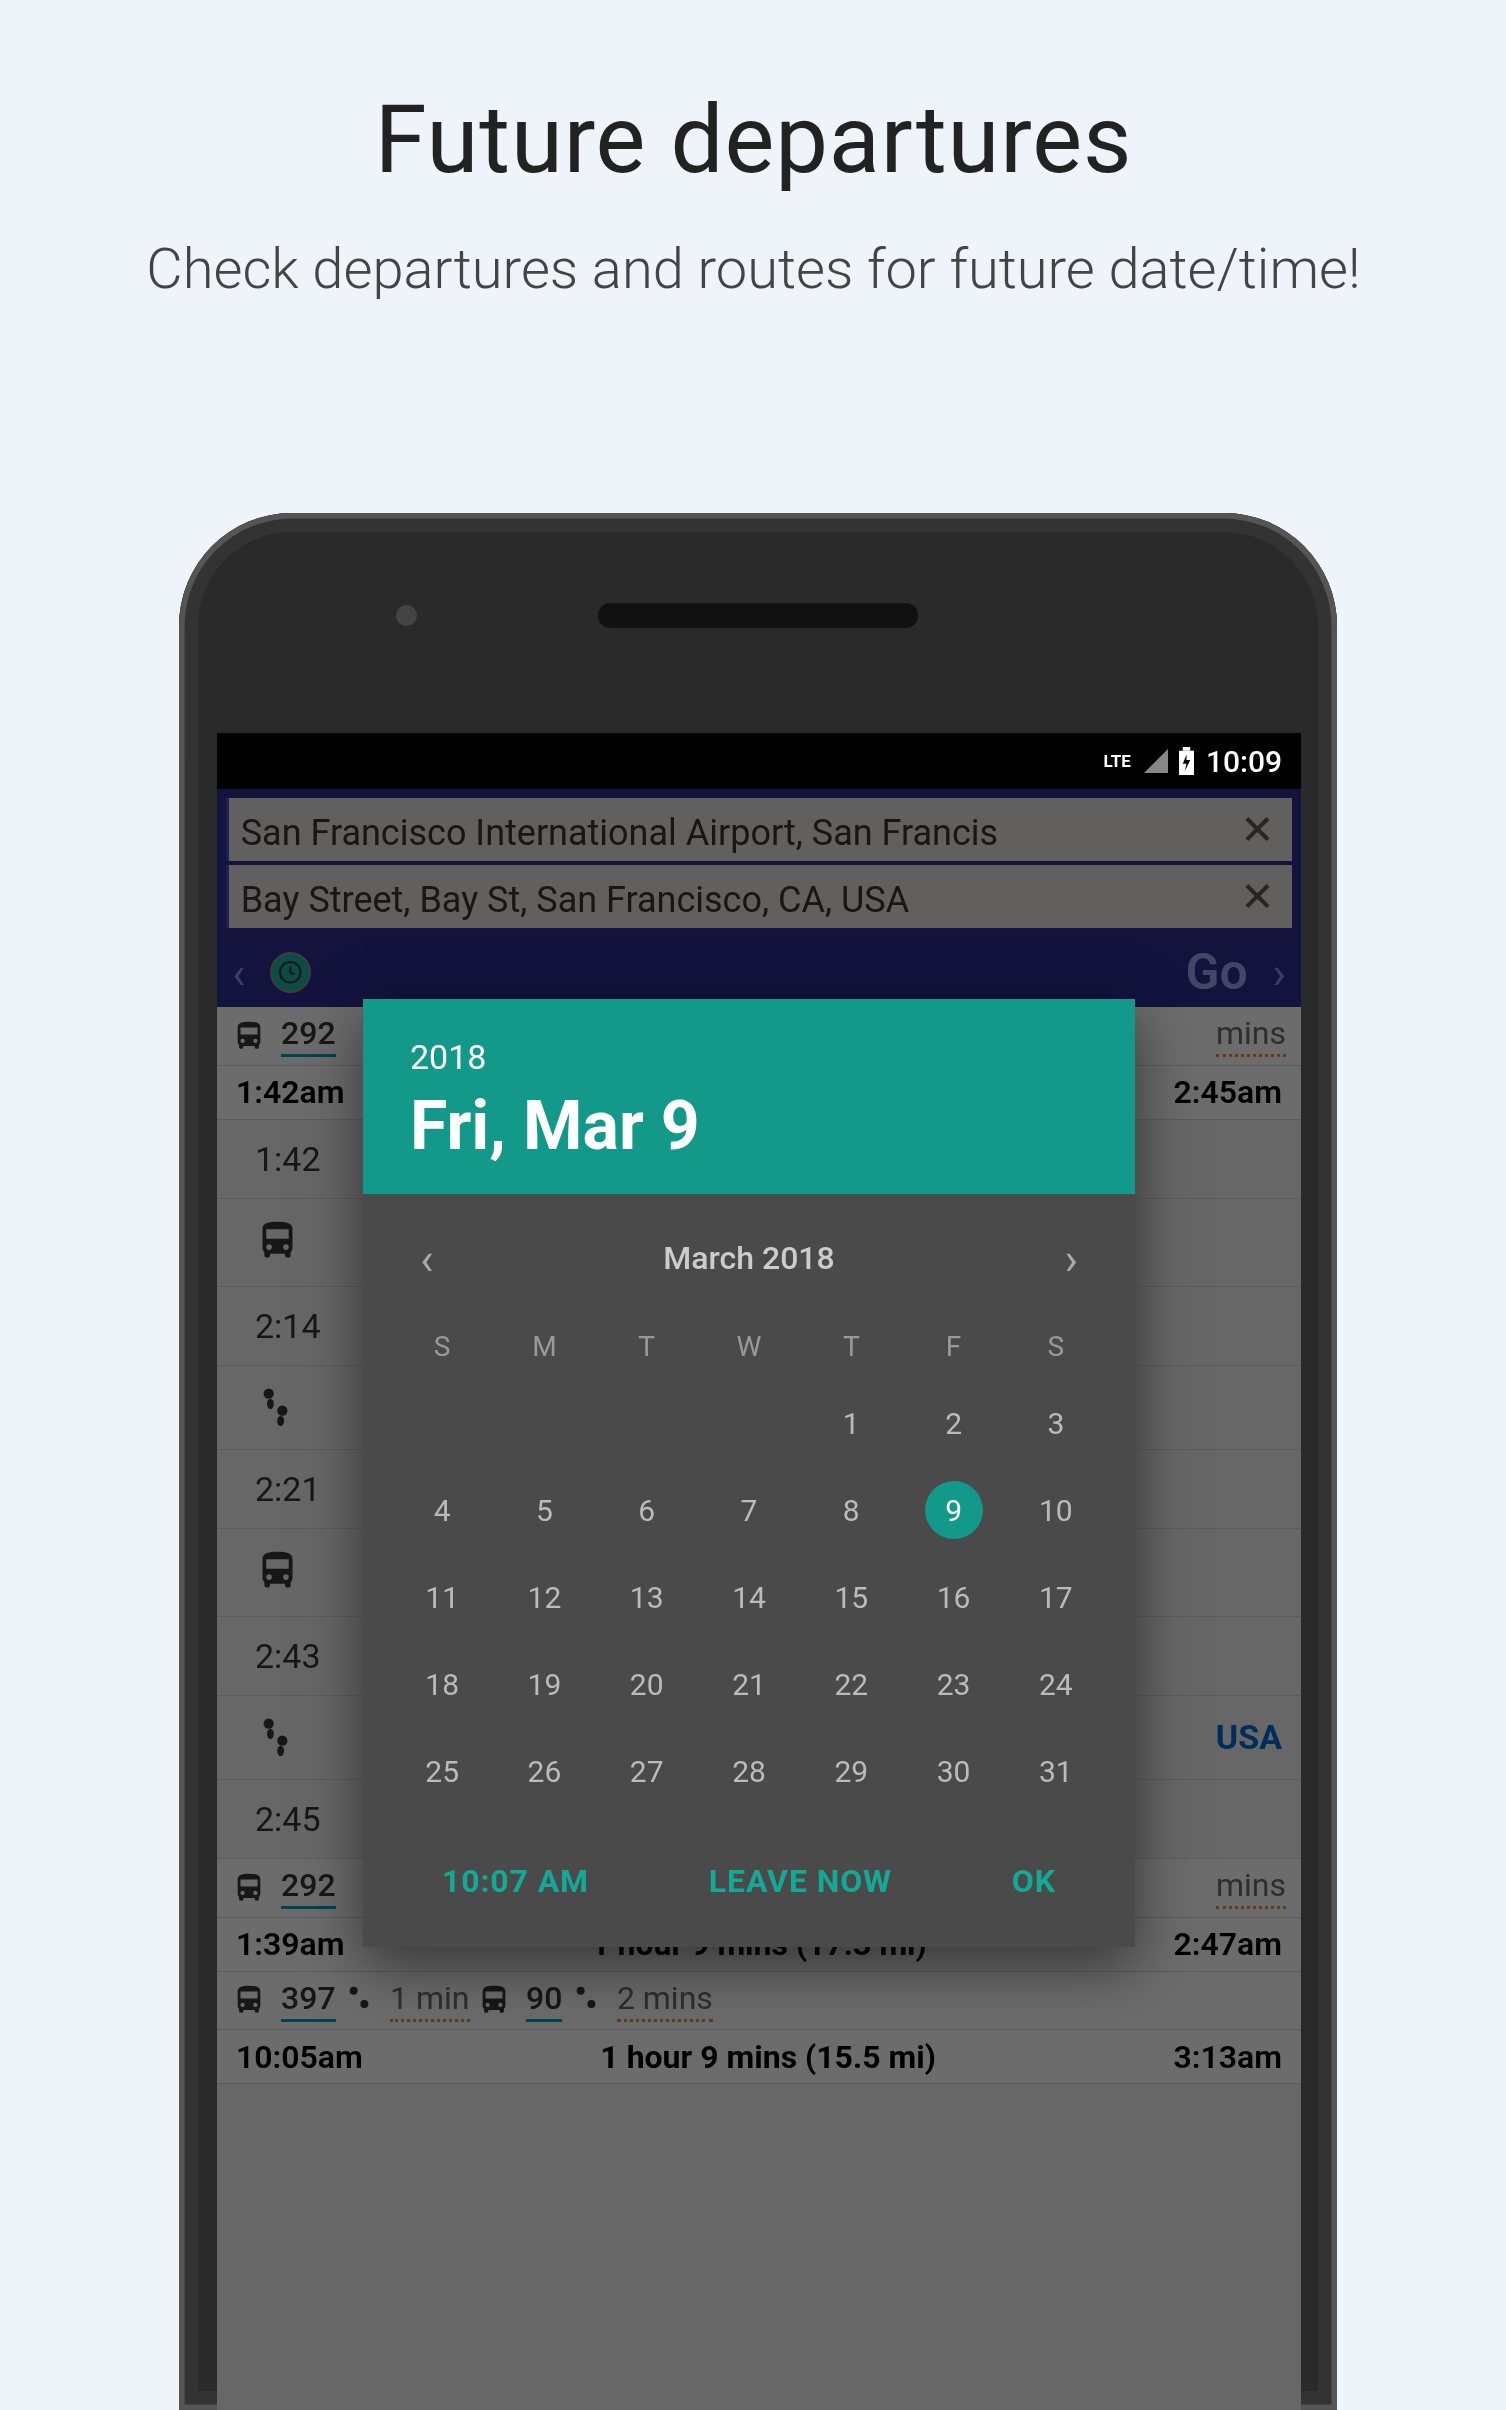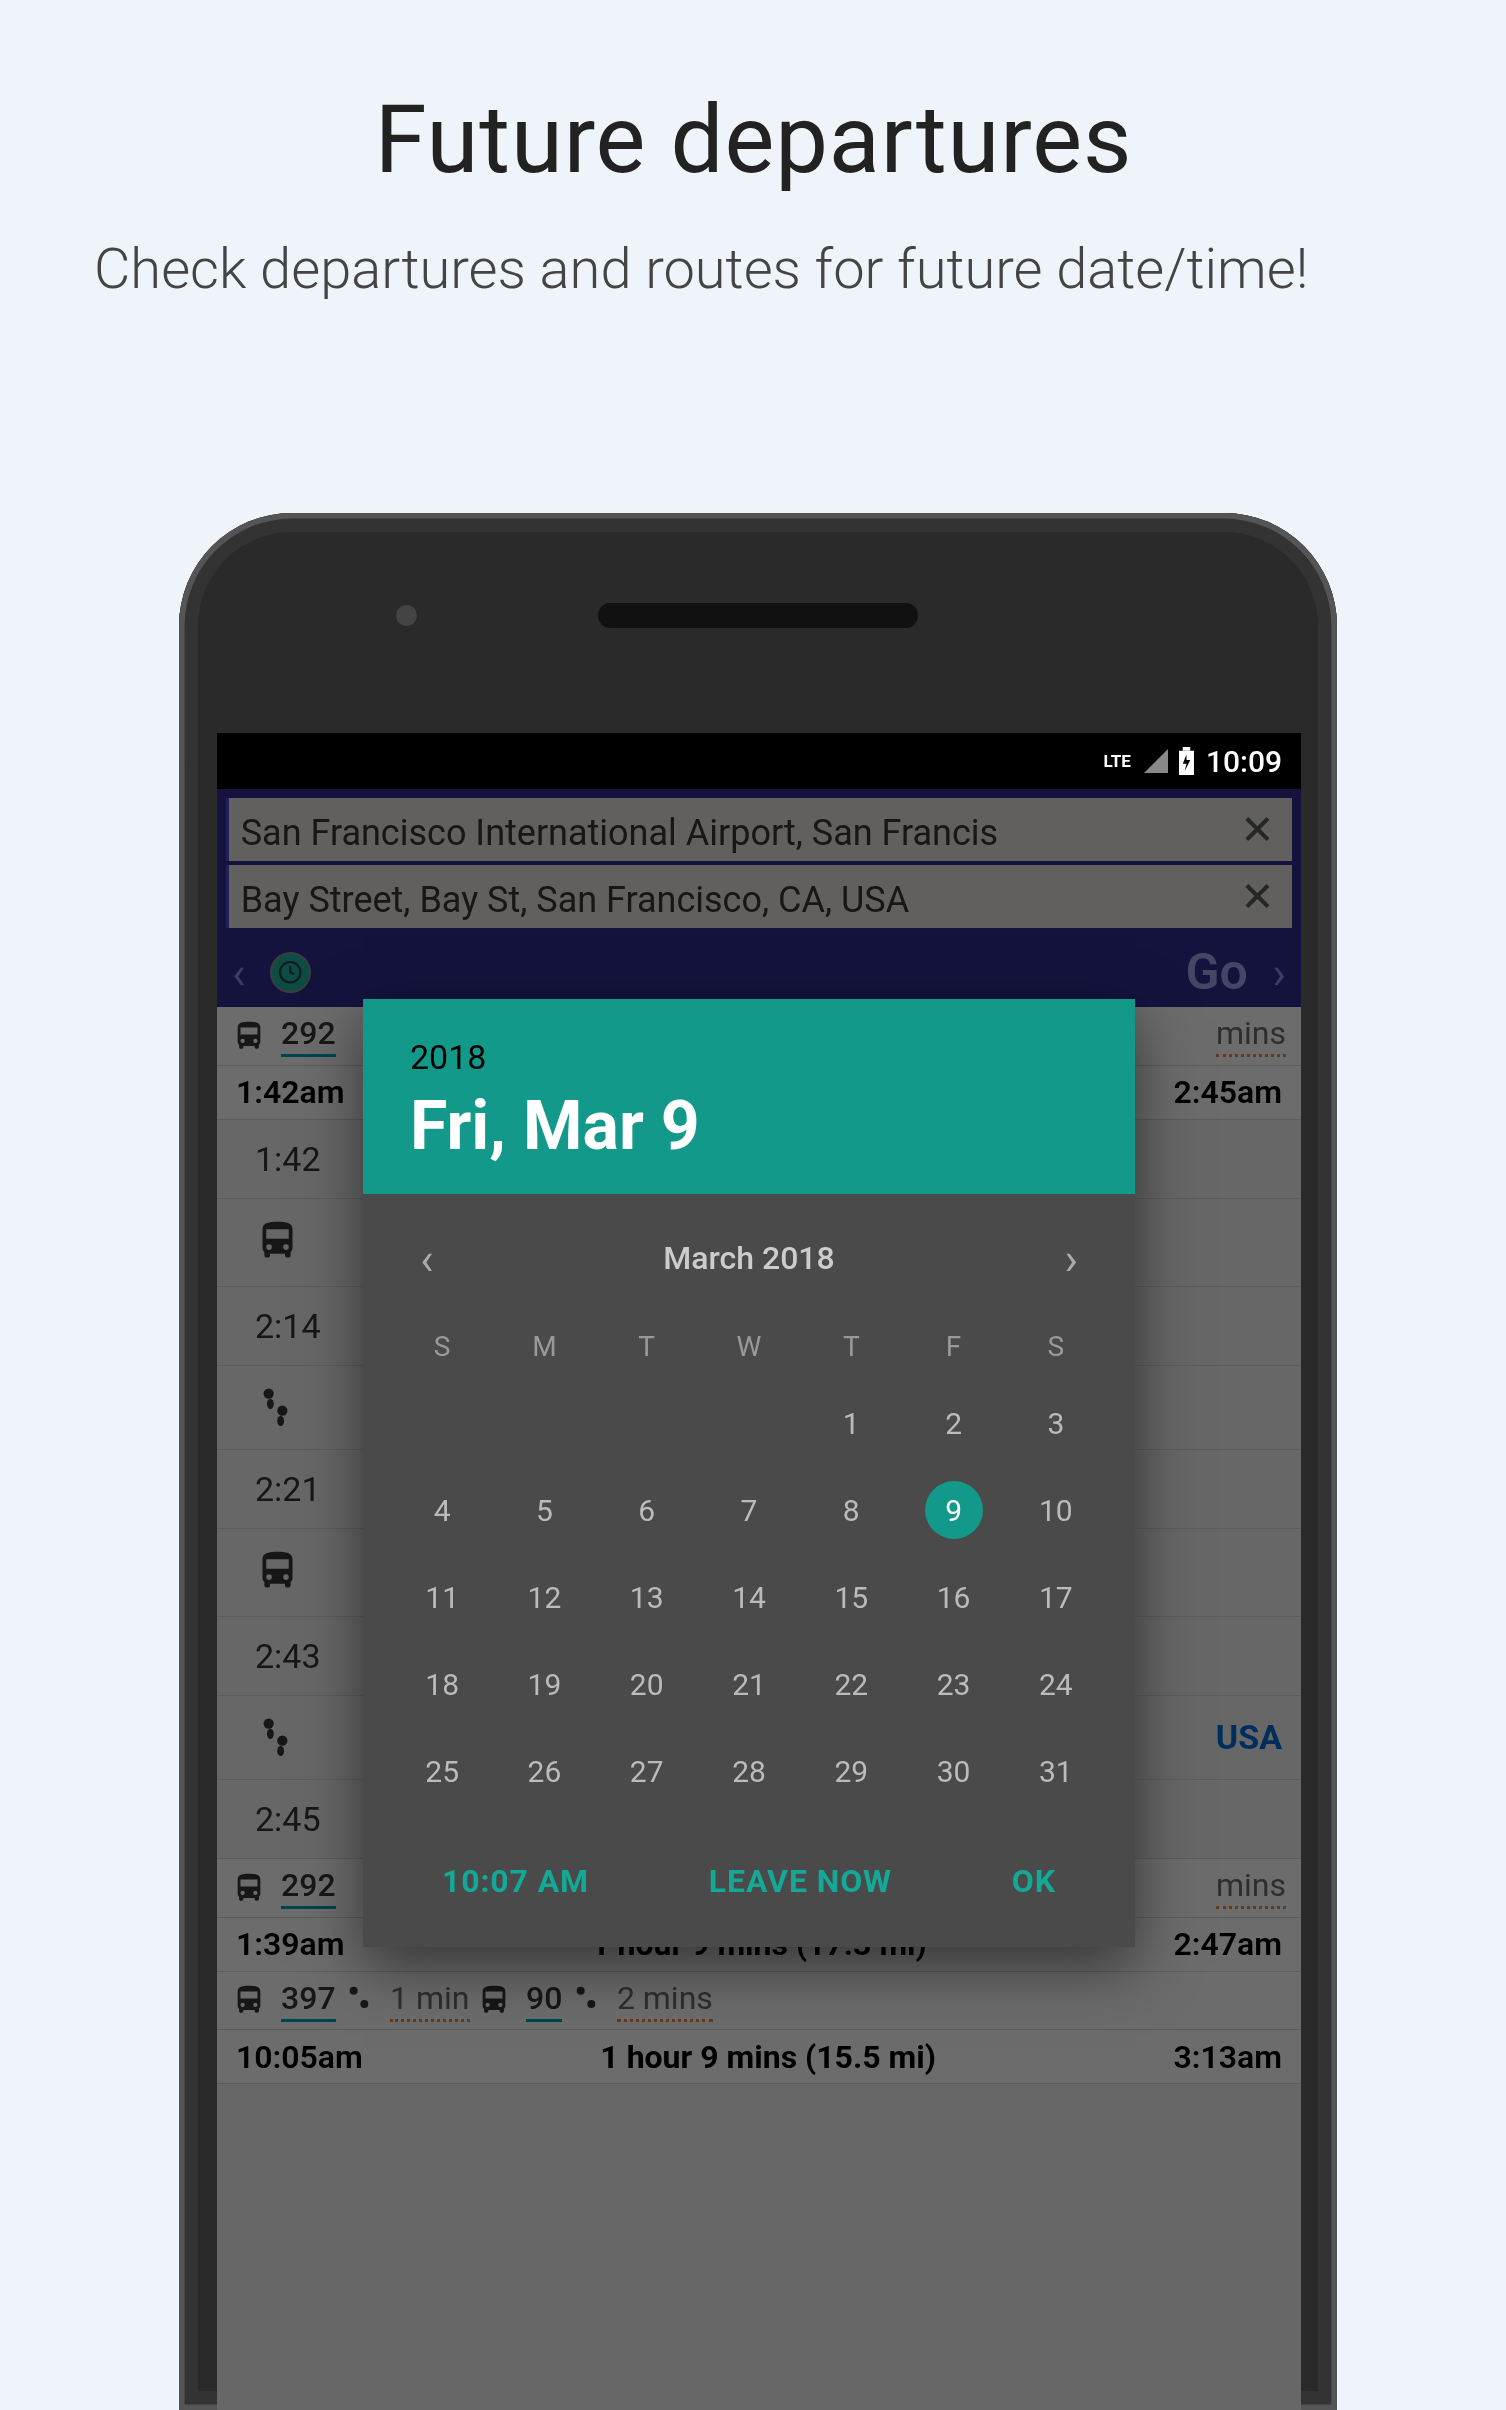--- a/index.html
+++ b/index.html
@@ -13,21 +13,21 @@
   }
   .promo-title {
     text-align: center;
     font-size: 94px;
     font-weight: 400;
     color: #222;
     padding-top: 85px;
     letter-spacing: 0.9px;
   }
   .promo-subtitle {
-    text-align: left;
+    text-align: center;
     font-size: 56px;
     font-weight: 300;
     color: #444;
     padding: 38px 94px 0;
     line-height: 1.3;
   }
   .phone-frame {
     position: absolute;
     left: 179px;
     top: 513px;
@@ -152,21 +152,21 @@
     width: 772px;
     background: #4a4a4a;
     z-index: 10;
     box-shadow: 0 19px 56px rgba(0,0,0,0.5);
   }
   .dp-header {
     background: #12998a;
     color: #fff;
     padding: 38px 47px 28px;
   }
-  .dp-year { font-size: 34px; color: #000000; }
+  .dp-year { font-size: 34px; color: #ffffff; }
   .dp-date { font-size: 68px; font-weight: 700; margin-top: 9.4px; }
   .dp-month-nav {
     display:flex; align-items:center; justify-content:space-between;
     padding: 28px 38px 9.4px;
   }
   .dp-month-nav .chev { font-size: 45px; color: #aaa; padding: 9.4px 19px; }
   .dp-month-nav .label { font-size: 32px; color: #ccc; font-weight:500; }
   .dp-grid {
     display: grid;
     grid-template-columns: repeat(7, 1fr);

